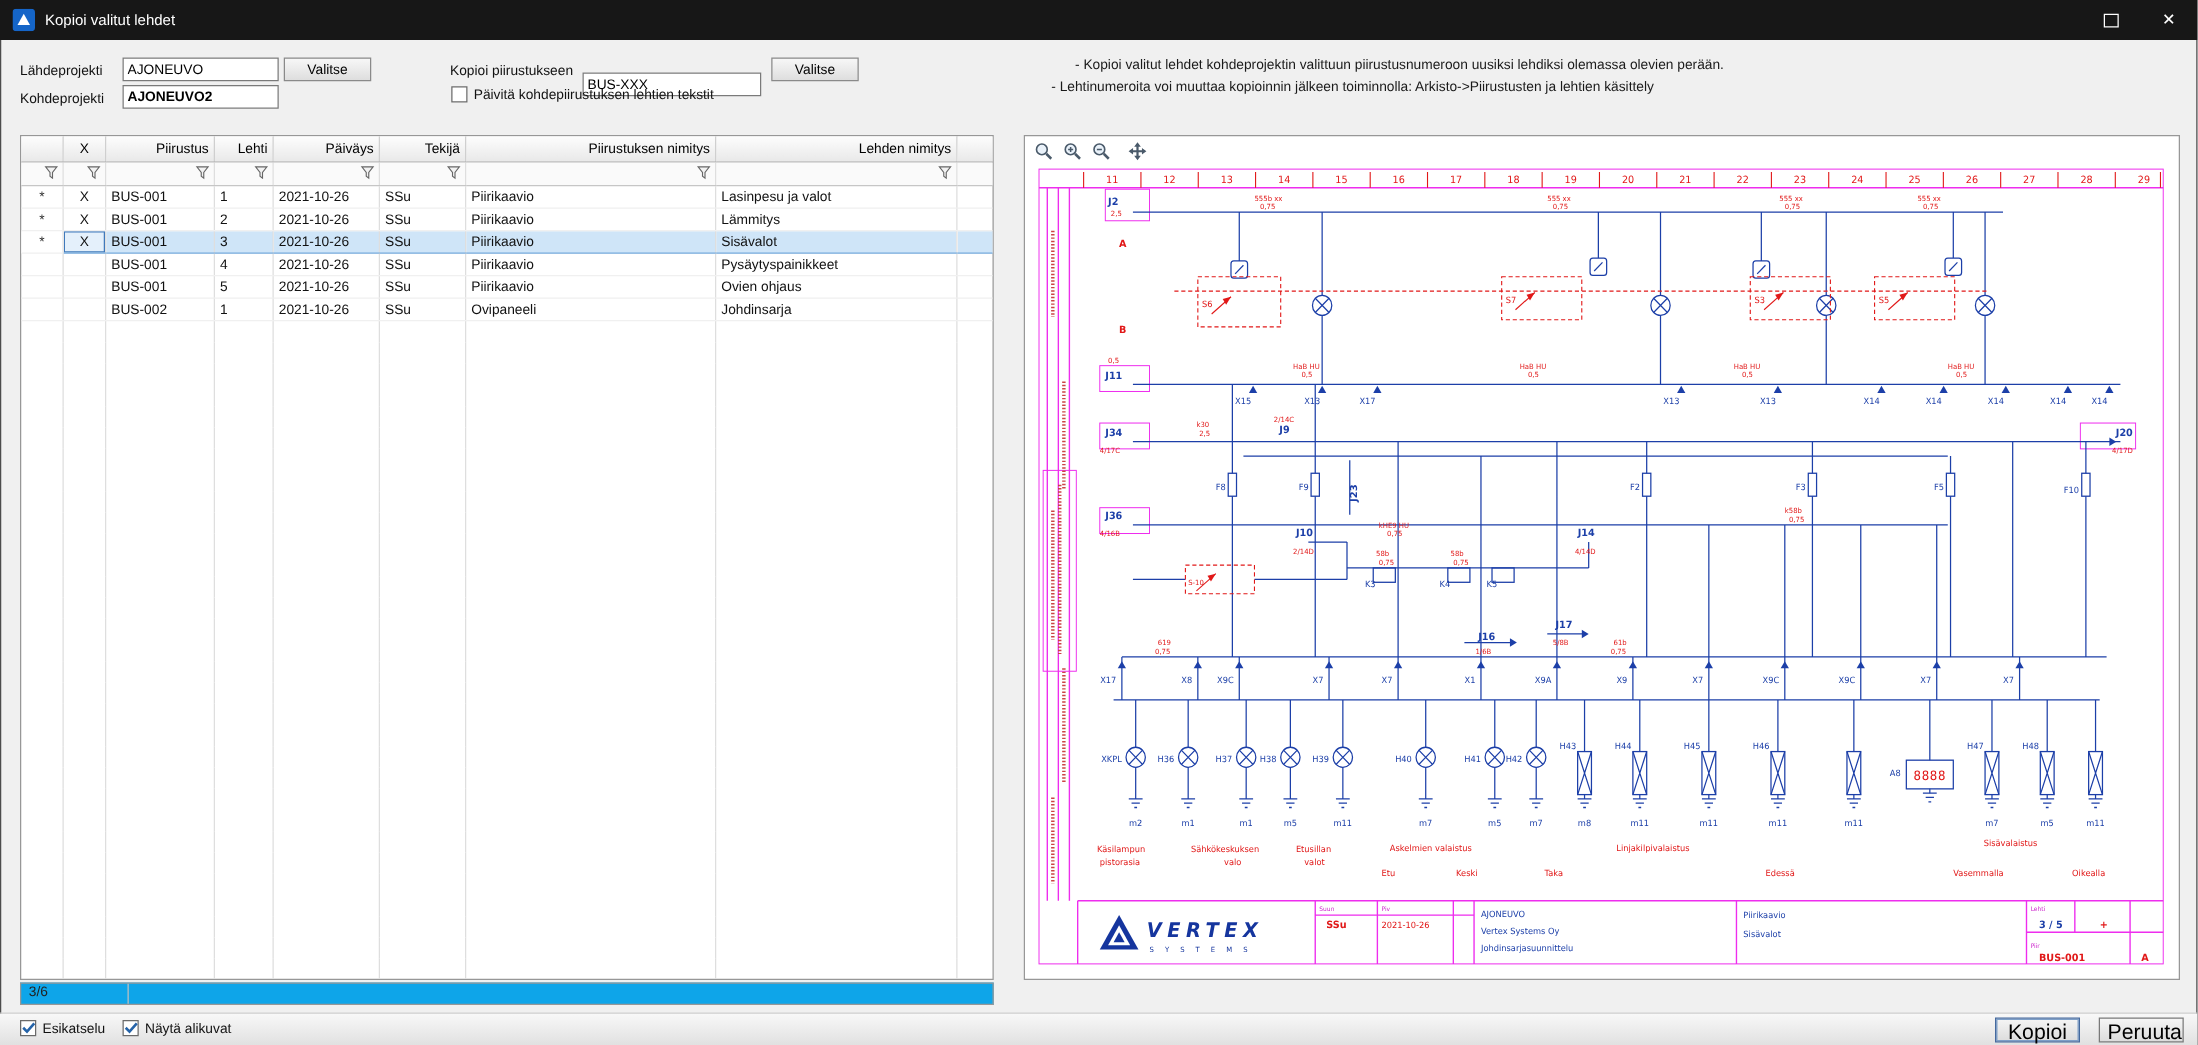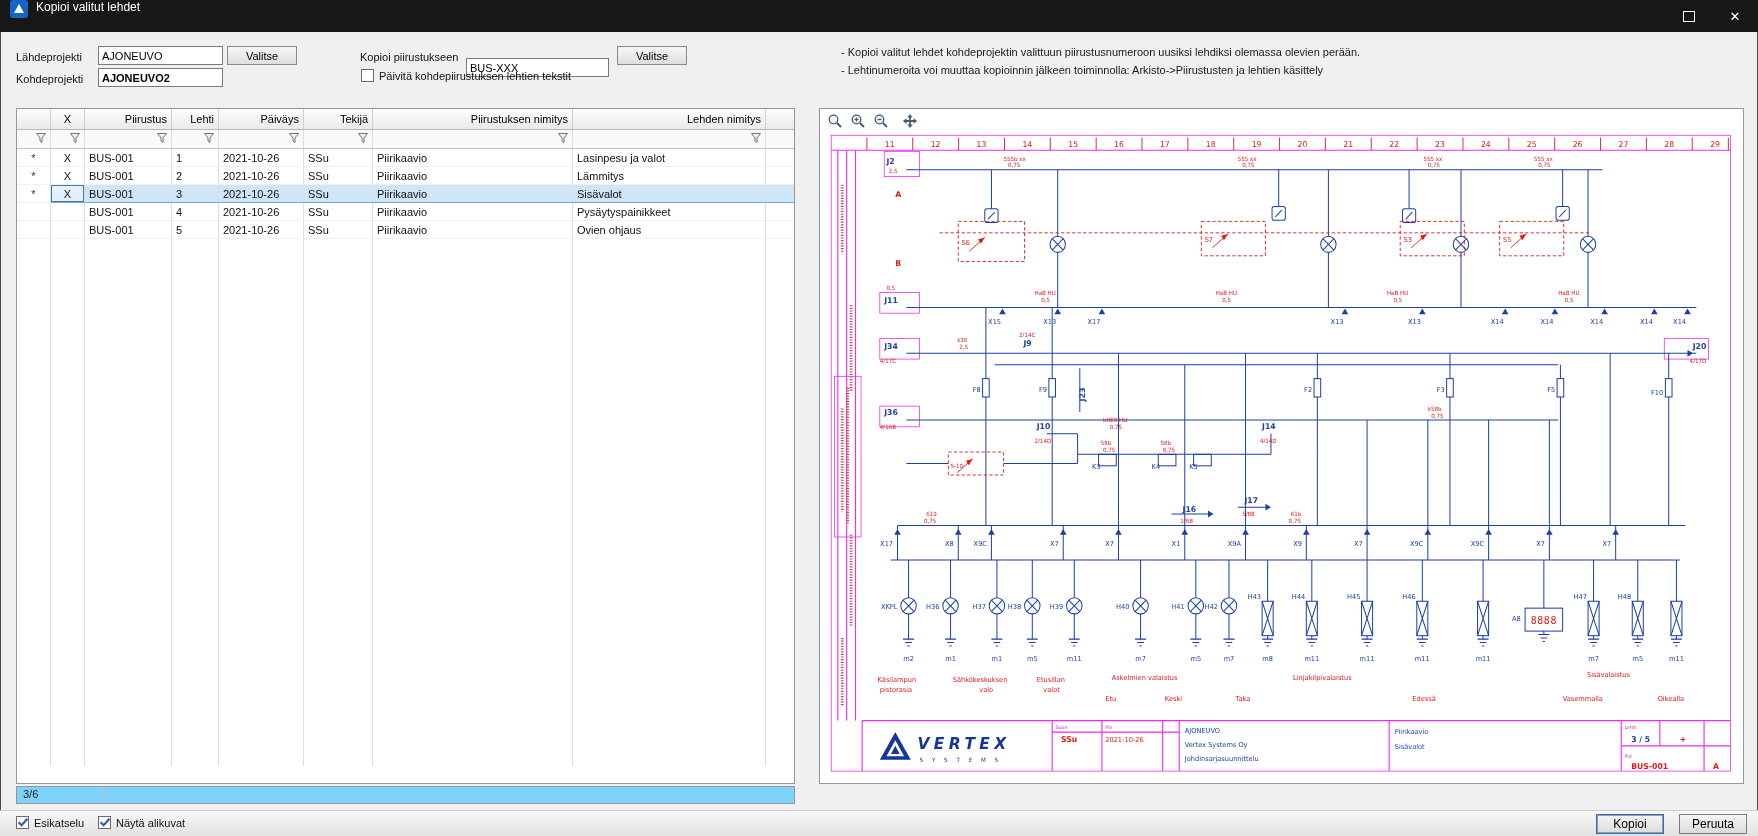--- a/index.html
+++ b/index.html
@@ -1,19 +1,19 @@
 <!DOCTYPE html>
 <html><head>
 <meta charset="utf-8">
 <style>
   html,body{margin:0;padding:0}
   body{width:1758px;height:836px;position:relative;background:#f0f0f0;overflow:hidden;
        font-family:"Liberation Sans","DejaVu Sans",sans-serif;box-shadow:inset 0 0 0 1px #4c4c4c}
   
-  .titlebar{position:absolute;top:0;left:0;width:100%;height:32px;background:#171717;display:flex;color:#fff}
+  .titlebar{position:absolute;top:0;left:0;width:100%;height:32px;background:#171717;display:flex;align-items:center;color:#fff}
   .app-icon{width:18px;height:18px;margin:0 8px 0 10px}
   .title{font-size:12px}
   .tb-controls{margin-left:auto;display:flex;height:32px}
   .tb-btn{width:46px;height:32px;display:flex;align-items:center;justify-content:center;font-size:13px;color:#fff;cursor:default}
   .maxbox{width:10px;height:9px;border:1px solid #fff;display:block}
   
   .lbl{position:absolute;font-size:11px;color:#111;white-space:nowrap}
   .txt{position:absolute;height:19px;border:1px solid #7a7a7a;background:#fff;font-size:11px;padding:0 3px;box-sizing:border-box;font-family:inherit}
   .fbtn{position:absolute;height:19px;font-size:11px;background:linear-gradient(#f7f7f7,#dedede);border:1px solid #8a8a8a;box-sizing:border-box;font-family:inherit}
   .help{position:absolute;font-size:11px;color:#1a1a1a;white-space:nowrap}
@@ -27,21 +27,21 @@
   td{border-right:1px solid #dedede;padding:0 4px;overflow:hidden;white-space:nowrap;height:17px}
   .filter-row td{background:#fafafa;border-bottom:1px solid #c6c6c6;text-align:right;padding:1px 3px;height:16px}
   tbody td{border-bottom:1px solid #f0f0f0;color:#111}
   tbody tr.empty td{border-bottom:none}
   .c0{width:25px;text-align:center;color:#333}
   .c1{width:25px;text-align:center}
   .c2{width:78px}.c3{width:38px}.c4{width:76px}.c5{width:60px}.c6{width:191px}.c7{width:184px}.c8{width:97px}
   tr.selected td{background:#cfe5f8;border-top:1px solid #74a9dc;border-bottom:1px solid #74a9dc}
   tr.selected td.c0{background:#fff;border-top:1px solid #f0f0f0;border-bottom:1px solid #f0f0f0}
   tr.selected td.c1{box-shadow:inset 0 0 0 1px #3f79bb;background:#e4f0fb}
-  .status-strip{position:absolute;left:16px;top:786px;width:779px;height:18px;background:#7dd3fc;border:1px solid #979797;box-sizing:border-box;font-size:11px;line-height:15px;color:#222}
+  .status-strip{position:absolute;left:16px;top:786px;width:779px;height:18px;background:#0ea5e9;border:1px solid #979797;box-sizing:border-box;font-size:11px;line-height:15px;color:#222}
   .status-strip .cell{display:inline-block;width:86px;padding-left:6px;border-right:1px solid #c0c0c0;height:16px;box-sizing:border-box}
   
   .preview-panel{position:absolute;left:819px;top:108px;width:925px;height:676px;background:#fff;border:1px solid #979797;box-sizing:border-box}
   .preview-toolbar{position:absolute;left:6px;top:3px;display:flex;gap:5px}
   .tool-btn{width:18px;height:18px;display:flex;align-items:center;justify-content:center}
   .schematic{position:absolute;left:9px;top:24px}
   
   .bl{stroke:#1c3fa8;fill:none;stroke-width:0.9}
   .blf{fill:#1c3fa8;stroke:none}
   .rl{stroke:#e11818;fill:none;stroke-width:0.8}
@@ -52,21 +52,21 @@
   .fake{stroke:#cc4444;stroke-width:2.5;stroke-dasharray:1,1.3;fill:none}
   text{font-family:"DejaVu Sans",sans-serif}
   .bt{fill:#1c3fa8}.rt{fill:#e11818}.mt{fill:#cc22cc}
   .s4{font-size:4.3px}.s5{font-size:5px}.s6{font-size:6px}.s7{font-size:7px;font-weight:bold}
   .cn{font-size:7px;text-anchor:middle}
   .seg{font-family:"DejaVu Sans Mono",monospace;font-size:9px;fill:#e11818;letter-spacing:0.5px}
   .brand{fill:#15359e;font-weight:bold;font-style:italic;font-size:14px;letter-spacing:4px}
   .brandsub{fill:#15359e;font-size:5px;letter-spacing:3.2px}
   
   .bottombar{position:absolute;left:0;top:810px;width:100%;height:26px;background:linear-gradient(#f8f8f8,#e0e0e0);border-top:1px solid #cfcfcf}
-  .btn{position:absolute;top:3px;width:68px;height:20px;font-size:12px;background:linear-gradient(#f5f5f5,#dcdcdc);border:1px solid #7a7a7a;box-sizing:border-box;font-family:inherit}
+  .btn{position:absolute;top:3px;width:68px;height:20px;font-size:17px;background:linear-gradient(#f5f5f5,#dcdcdc);border:1px solid #7a7a7a;box-sizing:border-box;font-family:inherit}
   .btn.primary{border:1px solid #44699e;box-shadow:inset 0 0 0 1px #7d9fc8}
 </style>
 </head>
 <body>
 
 <div class="titlebar">
   <svg class="app-icon" viewBox="0 0 18 18">
     <rect x="0" y="0" width="18" height="18" rx="3" fill="#1565c8"></rect>
     <polygon points="9,4 14,13 4,13" fill="#ffffff"></polygon>
   </svg>
@@ -90,21 +90,21 @@
 
 <span class="lbl" style="left:360px;top:51px">Kopioi piirustukseen</span>
 <input class="txt" style="left: 466px; top: 46px; width: 143px; margin-top: 12px;" value="BUS-XXX">
 <button class="fbtn" style="left:617px;top:46px;width:70px">Valitse</button>
 
 <label class="cbwrap" style="left:361px;top:69px">
   <span class="box"></span>
   <span>Päivitä kohdepiirustuksen lehtien tekstit</span>
 </label>
 
-<div class="help" style="left:841px;top:46px">- Kopioi valitut lehdet kohdeprojektin valittuun piirustusnumeroon uusiksi lehdiksi olemassa olevien perään.</div>
+<div class="help" style="left:860px;top:46px">- Kopioi valitut lehdet kohdeprojektin valittuun piirustusnumeroon uusiksi lehdiksi olemassa olevien perään.</div>
 <div class="help" style="left:841px;top:64px">- Lehtinumeroita voi muuttaa kopioinnin jälkeen toiminnolla: Arkisto-&gt;Piirustusten ja lehtien käsittely</div>
 
 <div class="table-panel">
   <table>
     <thead>
       <tr>
           <th class="c0"></th>
           <th class="c1">X</th>
           <th class="c2">Piirustus</th>
           <th class="c3">Lehti</th>
@@ -189,20 +189,31 @@
         </tr>
         <tr>
           <td class="c0"></td>
           <td class="c1"></td>
           <td class="c2">BUS-001</td>
           <td class="c3">5</td>
           <td class="c4">2021-10-26</td>
           <td class="c5">SSu</td>
           <td class="c6">Piirikaavio</td>
           <td class="c7">Ovien ohjaus</td>
+          <td class="c8"></td>
+        </tr>
+        <tr>
+          <td class="c0"></td>
+          <td class="c1"></td>
+          <td class="c2">BUS-002</td>
+          <td class="c3">1</td>
+          <td class="c4">2021-10-26</td>
+          <td class="c5">SSu</td>
+          <td class="c6">Ovipaneeli</td>
+          <td class="c7">Johdinsarja</td>
           <td class="c8"></td>
         </tr>
         <tr class="empty">
           <td class="c0"></td>
           <td class="c1"></td>
           <td class="c2"></td>
           <td class="c3"></td>
           <td class="c4"></td>
           <td class="c5"></td>
           <td class="c6"></td>

